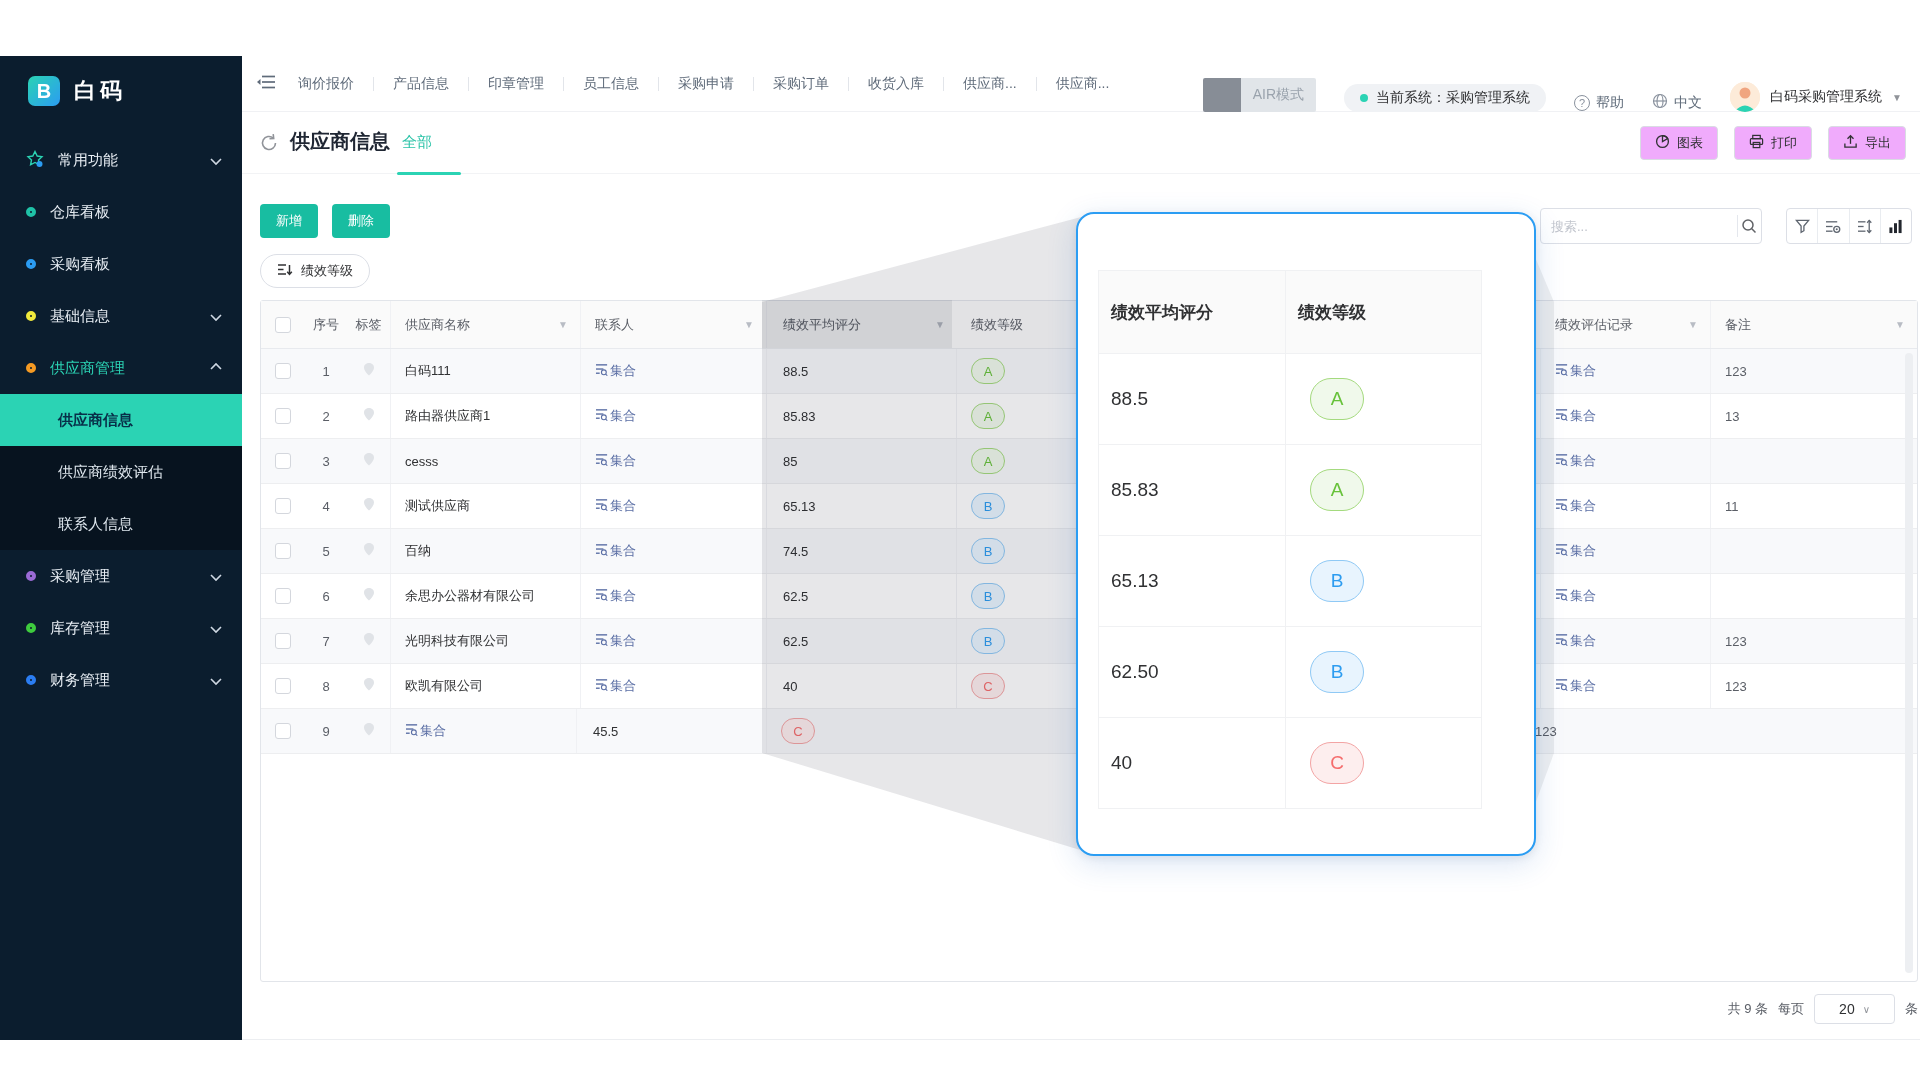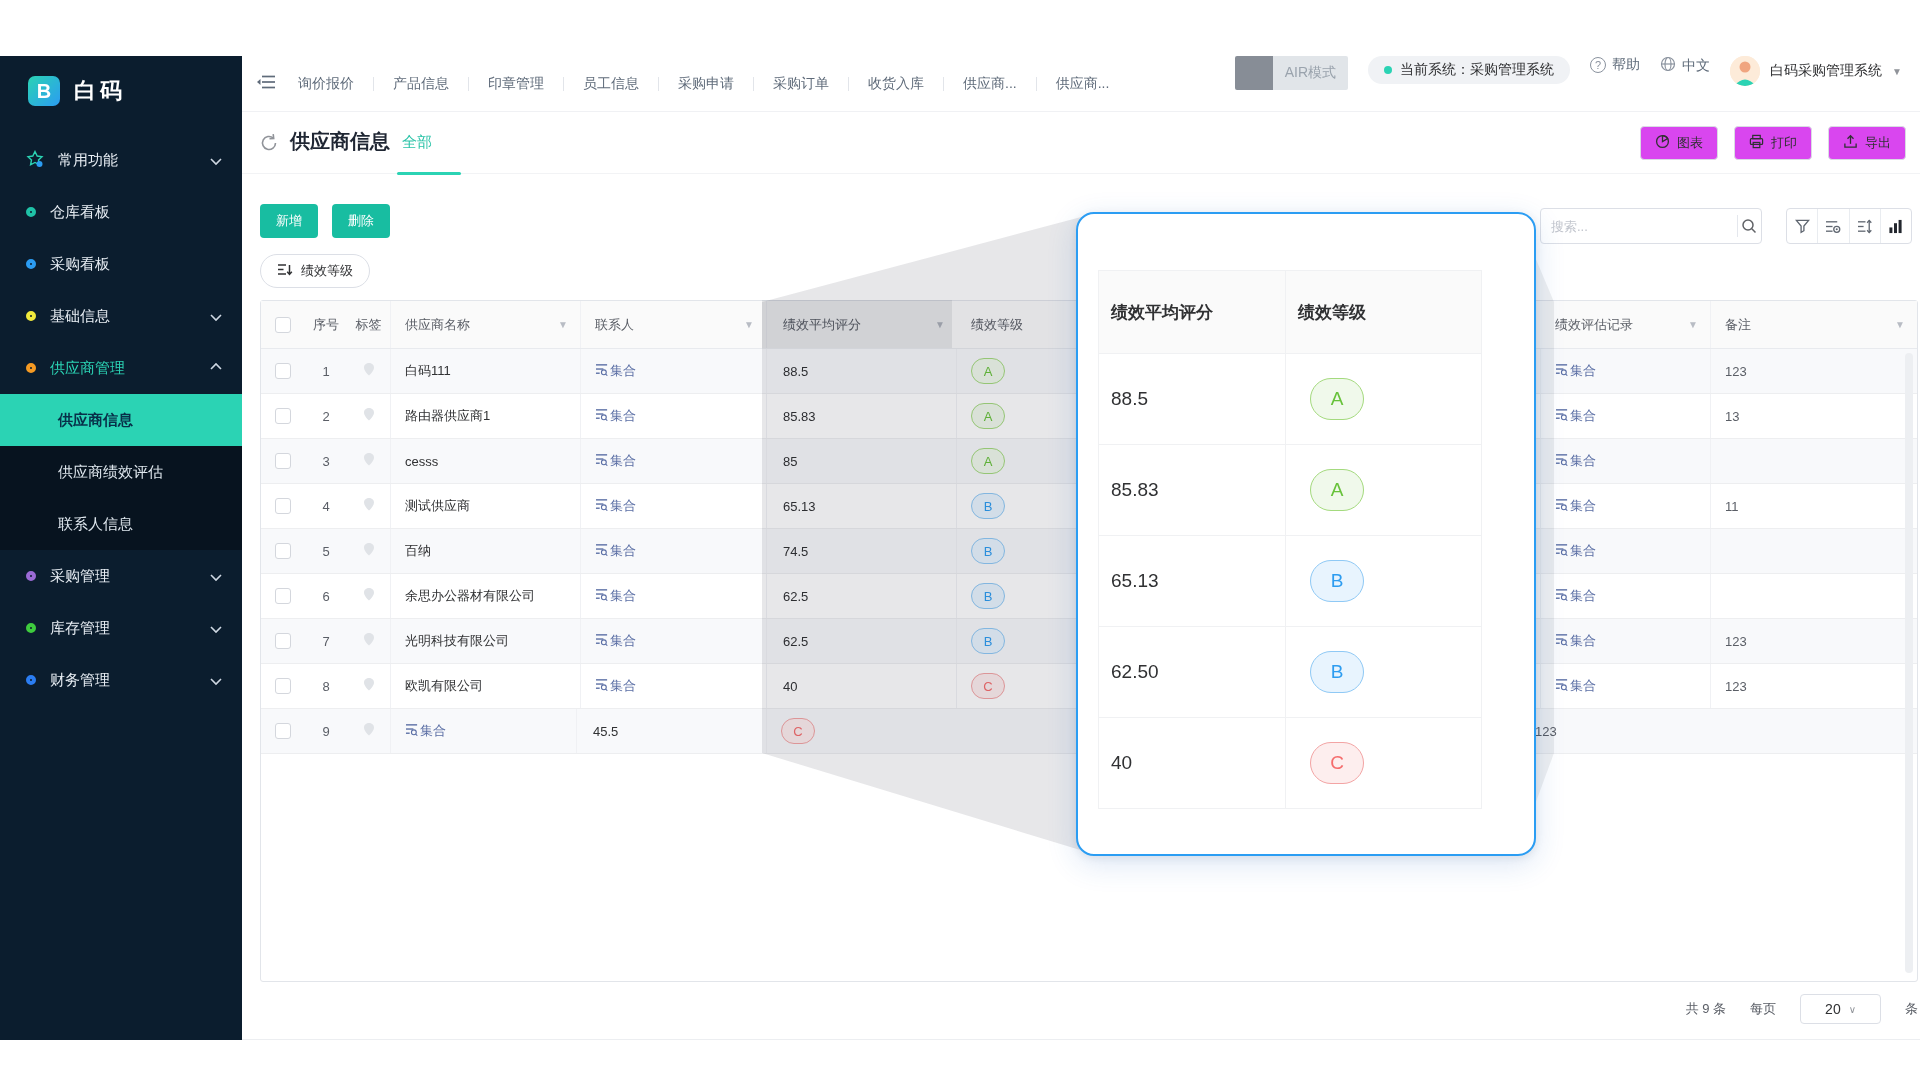--- a/index.html
+++ b/index.html
@@ -27,41 +27,41 @@
   .sub-item.active { background:#2bd3b4; color:#083049; font-weight:bold; }
 
   
   .topbar { position:absolute; left:242px; top:0; right:0; height:56px; background:#fff; border-bottom:1px solid #f0f1f4; display:flex; align-items:center; z-index:4; }
   .collapse-ic { margin-left:14px; flex:0 0 auto; }
   .tabs { display:flex; align-items:center; margin-left:10px; }
   .tab { display:flex; align-items:center; color:#5f6b7a; font-size:14px; cursor:pointer; white-space:nowrap; }
   .tab::before { content:""; width:1px; height:14px; background:#e2e5ea; margin:0 19px; }
   .tab:first-child::before { display:none; }
   .tab:first-child { margin-left:12px; }
-  .tb-right { position:absolute; right:18px; top:0; height:56px; display:flex; align-items:flex-start; gap:20px;padding-left:44px; }
+  .tb-right { position:absolute; right:18px; top:0; height:56px; display:flex; align-items:flex-end; gap:28px;padding-left:44px; }
   .air { display:flex; height:34px; border-radius:2px; overflow:hidden; cursor:pointer; }
   .air-knob { width:38px; background:#878d96; }
   .air-label { background:#e1e5e9; color:#9aa3ad; font-size:14px; display:flex; align-items:center; padding:0 12px; }
   .sys-pill { display:flex; align-items:center; gap:8px; background:#f0f2f5; border-radius:16px; height:28px; padding:0 16px; font-size:14px; color:#303133; }
   .sys-dot { width:8px; height:8px; border-radius:50%; background:#2bd3b4; }
   .tb-link { display:flex; align-items:center; gap:6px; color:#5f6b7a; font-size:14px; cursor:pointer; }
   .q-circle { width:16px; height:16px; border:1px solid #8a929e; border-radius:50%; color:#8a929e; font-size:11px; display:flex; align-items:center; justify-content:center; }
   .user-box { display:flex; align-items:center; gap:10px; cursor:pointer; }
   .avatar { width:30px; height:30px; border-radius:50%; overflow:hidden; background:#fdebd9; flex:0 0 auto; }
   .user-name { color:#303133; font-size:14px; }
   .dd-caret { color:#909399; font-size:10px; }
 
   
   .pgheader { position:absolute; left:242px; top:56px; right:0; height:62px; border-bottom:1px solid #f2f3f5; background:#fff; }
   .refresh-btn { position:absolute; left:16px; top:20px; cursor:pointer; }
   .pg-title { position:absolute; left:48px; top:16px; font-size:20px; font-weight:bold; color:#1f2633; }
   .view-tab { position:absolute; left:160px; top:21px; font-size:15px; color:#2bc3a8; cursor:pointer; }
   .view-underline { position:absolute; left:155px; bottom:-2px; width:64px; height:3px; background:#2bd3b4; border-radius:2px; }
   .pg-actions { position:absolute; right:14px; top:14px; display:flex; gap:16px; }
-  .pg-btn { display:flex; align-items:center; gap:7px; height:34px; padding:0 14px; border:1px solid #d9dce3; border-radius:4px; background:#d946ef; font-size:13px; color:#303133; cursor:pointer; }
+  .pg-btn { display:flex; align-items:center; gap:7px; height:34px; padding:0 14px; border:1px solid #d9dce3; border-radius:4px; background:#f0abfc; font-size:13px; color:#303133; cursor:pointer; }
 
   
   .btn-teal { position:absolute; width:58px; height:34px; background:#18bda1; color:#fff; font-size:13px; border:none; border-radius:4px; cursor:pointer; }
   .btn-add { left:260px; top:148px; }
   .btn-del { left:332px; top:148px; }
   .chip { position:absolute; left:260px; top:198px; height:34px; display:flex; align-items:center; gap:8px; padding:0 16px; border:1px solid #dcdfe6; border-radius:17px; background:#fff; font-size:13px; color:#303133; cursor:pointer; }
   .search { position:absolute; left:1540px; top:152px; width:222px; height:36px; border:1px solid #dcdfe6; border-radius:4px; background:#fff; display:flex; align-items:center; }
   .search input { flex:1; border:none; outline:none; padding:0 10px; font-size:13px; color:#303133; font-family:inherit; background:transparent; }
   .search input::placeholder { color:#c0c4cc; }
   .search-sep { width:1px; height:22px; background:#e4e7ed; }
@@ -103,21 +103,21 @@
   .p-head { display:flex; }
   .p-th { height:84px; display:flex; align-items:center; padding-left:12px; background:#fafafa; border:1px solid #f0f1f3; font-size:17px; font-weight:bold; color:#303133; }
   .p-tr { display:flex; }
   .p-td { height:91px; display:flex; align-items:center; padding-left:12px; border:1px solid #f0f1f3; border-top:none; font-size:19px; color:#303133; }
   .p-head .p-th + .p-th, .p-tr .p-td + .p-td { border-left:none; }
   .pcol-score { width:188px; }
   .pcol-grade { width:196px; }
   .badge-lg { display:inline-flex; align-items:center; justify-content:center; width:54px; height:42px; border:1px solid; border-radius:21px; font-size:19px; margin-left:12px; }
 
   
-  .pager { position:absolute; left:260px; top:938px; width:1658px; display:flex; justify-content:flex-end; align-items:center; gap:24px; font-size:13px; color:#5a5e66; }
+  .pager { position:absolute; left:260px; top:938px; width:1658px; display:flex; justify-content:flex-end; align-items:center; gap:10px; font-size:13px; color:#5a5e66; }
   .page-select { display:flex; align-items:center; gap:8px; border:1px solid #dcdfe6; border-radius:4px; height:30px; padding:0 24px; color:#303133; font-size:14px; background:#fff; cursor:pointer; }
 </style>
 </head>
 <body>
 
 <div class="stage">
   <div class="app">
 
     <aside class="sidebar">
       <div class="logo-row">

